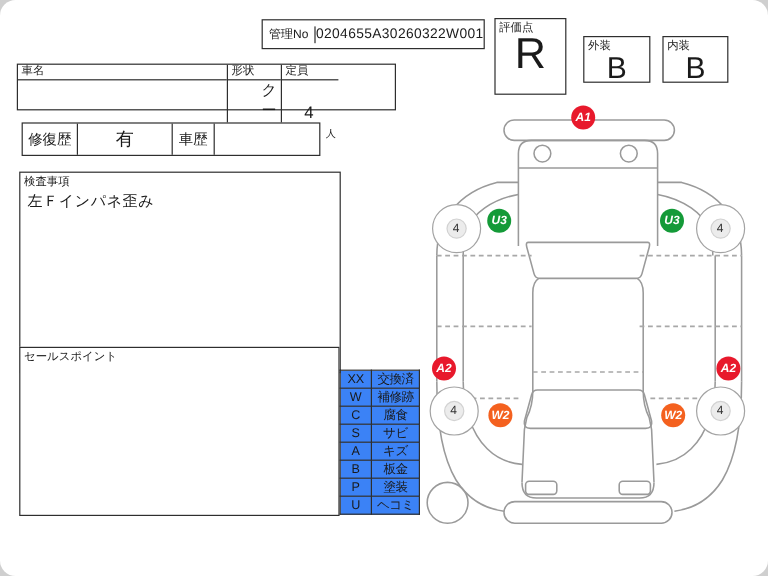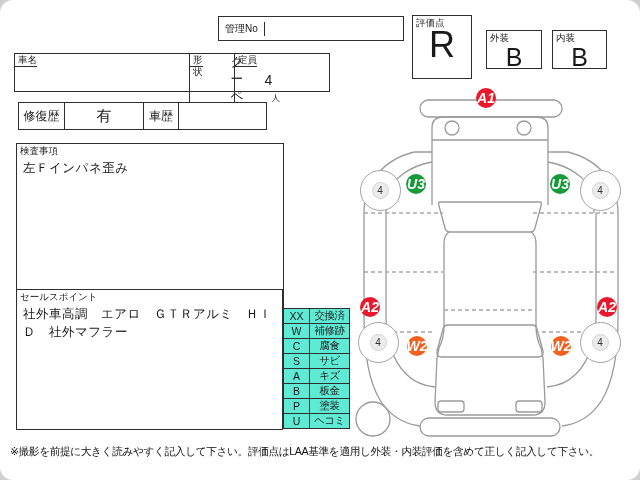--- a/index.html
+++ b/index.html
@@ -21,66 +21,67 @@
   .score-box { text-align:center; }
   .score-overall { left:412px; top:15px; width:60px; height:64px; }
   .score-overall .score-value { font-size:36px; line-height:58px; }
   .score-sub { width:56px; height:39px; }
   .score-ext { left:486px; top:30px; }
   .score-int { left:552px; top:30px; width:55px; }
   .score-sub .score-value { font-size:25px; line-height:52px; }
 
   
   .veh-table { left:14px; top:53px; width:316px; height:39px; display:grid; grid-template-columns:174px 45px 48px 49px; }
-  .veh-cell { position:relative; border-left:1px solid #2e2e2e; display:flex; }
+  .veh-cell { position:relative; border-left:1px solid #2e2e2e; display:flex; flex-direction:column; }
   .veh-cell:first-child { border-left:none; }
   .veh-lab { height:13px; border-bottom:1px solid #2e2e2e; font-size:9.5px; padding-left:3px; line-height:12px; }
   .veh-val { flex:1; display:flex; align-items:center; justify-content:center; font-size:14px; letter-spacing:2px; position:relative; }
   .veh-val.small { font-size:12.5px; letter-spacing:0;margin-left:28px; }
   .unit { position:absolute; right:2px; bottom:0px; font-size:8.5px; letter-spacing:0; }
 
   
   .rep-table { left:18px; top:102px; width:249px; height:28px; display:grid; grid-template-columns:45px 79px 35px 90px; }
   .rep-cell { border-left:1px solid #2e2e2e; display:flex; align-items:center; justify-content:center; font-size:12px; }
   .rep-cell:first-child { border-left:none; }
   .rep-cell.val { font-size:15px; }
 
   
   .insp-box { left:16px; top:143px; width:268px; height:168px; }
   .sales-box { left:16px; top:289px; width:267px; height:141px;padding-left:30px; }
   .free-text { position:absolute; top:15px; left:6px; right:5px; font-size:12.5px; line-height:1.45; letter-spacing:0.5px; }
 
   
   .legend { left:283px; top:308px; }
   .legend table { border-collapse:collapse; }
-  .legend td { border:1px solid #2e2e2e; height:13.7px; text-align:center; font-size:10.5px; padding:0 1px; background:#5eead4; }
+  .legend td { border:1px solid #2e2e2e; height:13.7px; text-align:center; font-size:10.5px; padding:0 1px; background:#3b82f6; }
   .legend td:first-child { width:26px; }
   .legend td:last-child { width:40px; letter-spacing:-0.5px; }
 
   
   .footer-note { left:10px; top:445px; width:628px; font-size:10.7px; letter-spacing:-0.4px; color:#111; }
 
   
   .diagram { left:352px; top:88px; width:288px; height:352px; }
   .diagram svg { position:absolute; left:0; top:0; }
   .marker { position:absolute; width:20px; height:20px; margin-left:-10px; margin-top:-10px; border-radius:50%;
-            color:#fff; font-size:14px; font-weight:bold; font-style:italic;
+            color:#fff; font-size:10px; font-weight:bold; font-style:italic;
             display:flex; align-items:center; justify-content:center; }
   .tire { position:absolute; width:41px; height:41px; margin-left:-20.5px; margin-top:-20.5px; border:1.3px solid #a3a3a3;
           border-radius:50%; background:#fff; display:flex; align-items:center; justify-content:center; }
   .tire .hub { position:absolute; width:17px; height:17px; border-radius:50%; background:#ececec; border:1px solid #d2d2d2; }
   .tire .tval { position:relative; font-size:10px; color:#333; }
 </style>
 </head>
 <body>
 
 <div class="sheet">
 
   <div class="abs box kanri-box">
     <div class="kanri-label">管理No</div>
+    <div class="kanri-value">0204655A30260322W001</div>
   </div>
 
   <div class="abs box score-box score-overall">
     <span class="corner-label">評価点</span>
     <div class="score-value">R</div>
   </div>
   <div class="abs box score-box score-sub score-ext">
     <span class="corner-label">外装</span>
     <div class="score-value">B</div>
   </div>
@@ -113,21 +114,20 @@
     <div class="rep-cell val"></div>
   </div>
 
   <div class="abs box insp-box">
     <span class="corner-label">検査事項</span>
     <div class="free-text">左Ｆインパネ歪み</div>
   </div>
 
   <div class="abs box sales-box">
     <span class="corner-label">セールスポイント</span>
-    <div class="free-text">社外車高調　エアロ　ＧＴＲアルミ　ＨＩＤ　社外マフラー</div>
   </div>
 
   <div class="abs legend">
     <table>
         <tbody>
           <tr>
             <td>XX</td>
             <td>交換済</td>
           </tr>
           <tr>
@@ -231,15 +231,14 @@
       </div>
       <div class="marker" style="left: 134px; top: 10px; background: rgb(232, 25, 44);">A1</div>
       <div class="marker" style="left: 64px; top: 96px; background: rgb(20, 154, 56);">U3</div>
       <div class="marker" style="left: 208px; top: 96px; background: rgb(20, 154, 56);">U3</div>
       <div class="marker" style="left: 18px; top: 219px; background: rgb(232, 25, 44);">A2</div>
       <div class="marker" style="left: 255px; top: 219px; background: rgb(232, 25, 44);">A2</div>
       <div class="marker" style="left: 65px; top: 258px; background: rgb(244, 97, 31);">W2</div>
       <div class="marker" style="left: 209px; top: 258px; background: rgb(244, 97, 31);">W2</div>
     </div>
 
-  <div class="abs footer-note">※撮影を前提に大きく読みやすく記入して下さい。評価点はLAA基準を適用し外装・内装評価を含めて正しく記入して下さい。</div>
 
 </div>
 
 </body></html>

